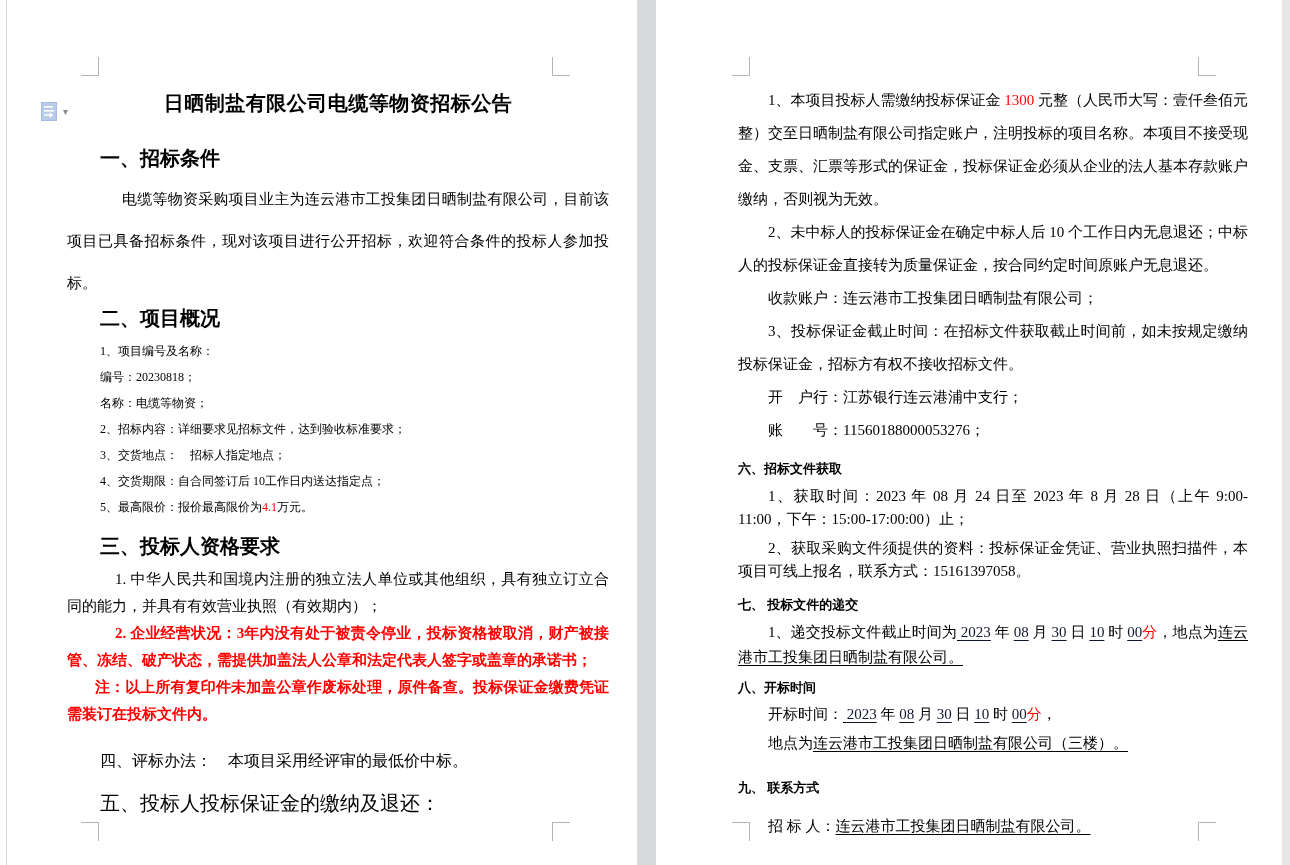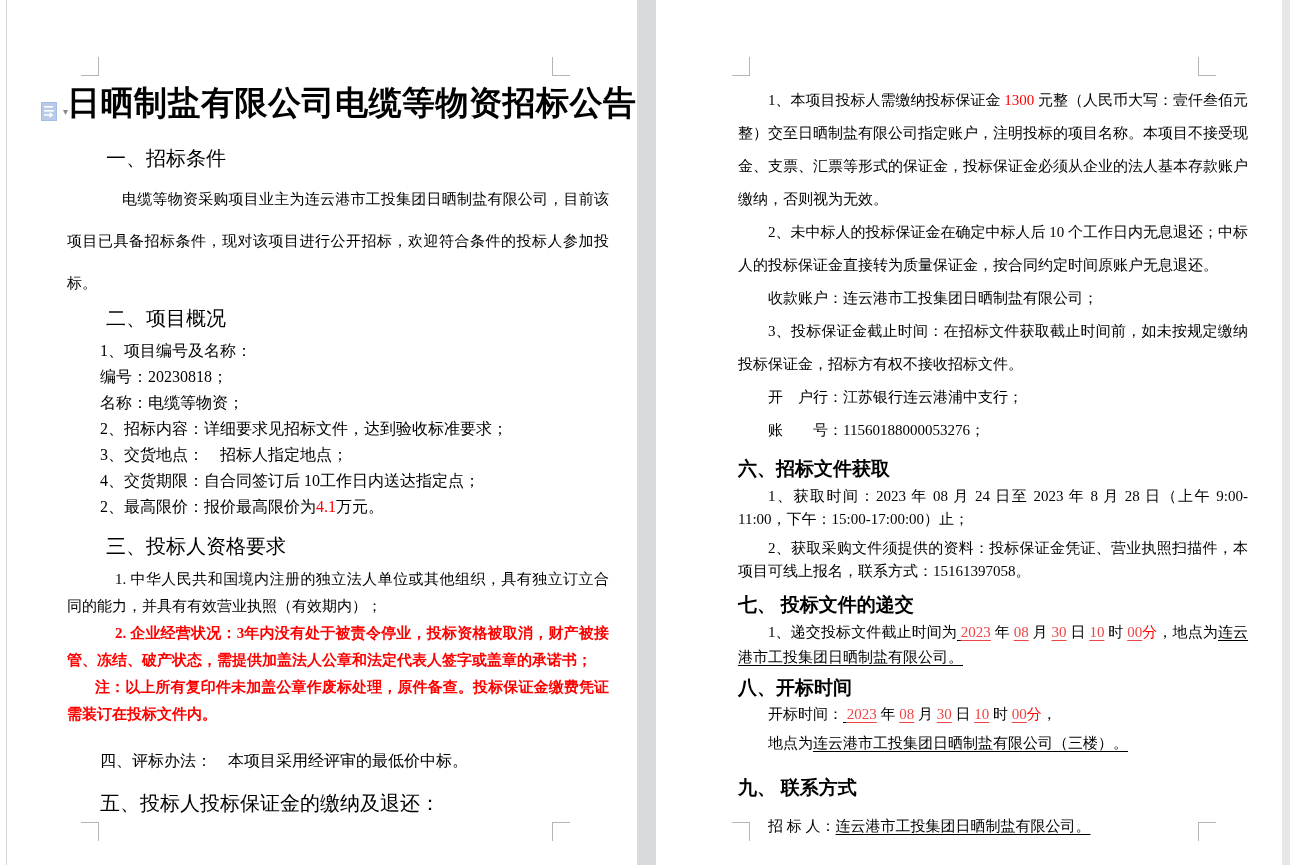--- a/index.html
+++ b/index.html
@@ -21,44 +21,44 @@
   .cm-tr{border-left:1px solid #b5b5b5;border-bottom:1px solid #b5b5b5;}
   .cm-bl{border-right:1px solid #b5b5b5;border-top:1px solid #b5b5b5;}
   .cm-br{border-left:1px solid #b5b5b5;border-top:1px solid #b5b5b5;}
 
   
   .float-icon{position:absolute;left:34px;top:102px;display:flex;align-items:flex-start;gap:5px;cursor:pointer;}
   .drop{font-size:10px;color:#8a8a8a;line-height:20px;}
 
   
   .p1-content{padding:0 28px 0 60px;font-size:15px;}
-  .doc-title{margin:86px 0 0;font-size:33px;line-height:34px;font-weight:bold;text-align:center;letter-spacing:0.5px;white-space:nowrap;}
-  .h-big{font-size:20px;line-height:24px;font-weight:normal;padding-left:33px;margin:6px;}
+  .doc-title{margin:86px 0 0;font-size:20px;line-height:34px;font-weight:bold;text-align:center;letter-spacing:0.5px;white-space:nowrap;}
+  .h-big{font-size:20px;line-height:24px;font-weight:bold;padding-left:33px;margin:0;}
   .h1a{margin-top:26px;}
   .p1-para{margin:8px 0 0;line-height:42px;text-indent:55px;text-align:justify;}
   .h2a{margin-top:2px;}
-  .s2-list{margin:8px 0 0;padding-left:33px;line-height:26px;font-size:16px;}
+  .s2-list{margin:8px 0 0;padding-left:33px;line-height:26px;font-size:12px;}
   .h3a{margin-top:14px;}
   .s3-block{margin:8px 0 0;line-height:27px;text-align:justify;}
   .s3-item{text-indent:48px;margin:0;}
   .s3-note{text-indent:28px;margin:0;}
   .redbold{color:#ff0000;font-weight:bold;}
   .red{color:#ff0000;text-align:center;}
   .s4-line{margin:18px 0 0;padding-left:33px;line-height:30px;font-size:16px;}
   .s5-line{margin:12px 0 0;padding-left:33px;line-height:30px;font-size:20px;}
 
   
   .p2-content{padding:0 34px 0 82px;font-size:15px;}
   .s5-block{margin:84px 0 0;line-height:33px;text-align:justify;}
   .s5-block p{margin:0;text-indent:30px;}
-  .h-small{font-size:19px;font-weight:bold;margin:12px 0 0;line-height:20px;}
+  .h-small{font-size:13px;font-weight:bold;margin:12px 0 0;line-height:20px;}
   .s6-item{margin:6px 0 0;line-height:23px;text-indent:30px;text-align:justify;}
   .s7-item{margin:5px 0 0;line-height:25px;text-indent:30px;text-align:justify;}
   .u{text-decoration:underline;text-underline-offset:3px;}
-  .rd-u{color:#ef4444;text-decoration:underline;text-underline-offset:3px;}
+  .rd-u{color:#0f172a;text-decoration:underline;text-underline-offset:3px;}
   .lead-u{text-decoration:underline;text-underline-offset:3px;white-space:pre;}
   .s9-line{margin:16px 0 0;line-height:25px;text-indent:30px;}
   .h9{margin-top:22px;}
   .h8{margin-top:8px;}
   .s8-line{margin:4px 0 0;line-height:25px;text-indent:30px;}
 </style>
 </head>
 <body>
 
 <div class="stage">
@@ -89,21 +89,21 @@
       <p class="p1-para">电缆等物资采购项目业主为连云港市工投集团日晒制盐有限公司，目前该项目已具备招标条件，现对该项目进行公开招标，欢迎符合条件的投标人参加投标。</p>
 
       <h2 class="h-big h2a">二、项目概况</h2>
       <div class="s2-list">
         <div>1、项目编号及名称：</div>
         <div>编号：20230818；</div>
         <div>名称：电缆等物资；</div>
         <div>2、招标内容：详细要求见招标文件，达到验收标准要求；</div>
         <div>3、交货地点：　招标人指定地点；</div>
         <div>4、交货期限：自合同签订后 10工作日内送达指定点；</div>
-        <div><span>2、最高限价：报价最高限价为</span><span class="red">4.1</span><span>万元。</span></div>
+        <div><span>5、最高限价：报价最高限价为</span><span class="red">4.1</span><span>万元。</span></div>
       </div>
 
       <h2 class="h-big h3a">三、投标人资格要求</h2>
       <div class="s3-block">
         <p class="s3-item">1. 中华人民共和国境内注册的独立法人单位或其他组织，具有独立订立合同的能力，并具有有效营业执照（有效期内）；</p>
         <p class="s3-item redbold">2. 企业经营状况：3年内没有处于被责令停业，投标资格被取消，财产被接管、冻结、破产状态，需提供加盖法人公章和法定代表人签字或盖章的承诺书；</p>
         <p class="s3-note redbold">注：以上所有复印件未加盖公章作废标处理，原件备查。投标保证金缴费凭证需装订在投标文件内。</p>
       </div>
 
       <p class="s4-line">四、评标办法：　本项目采用经评审的最低价中标。</p>

